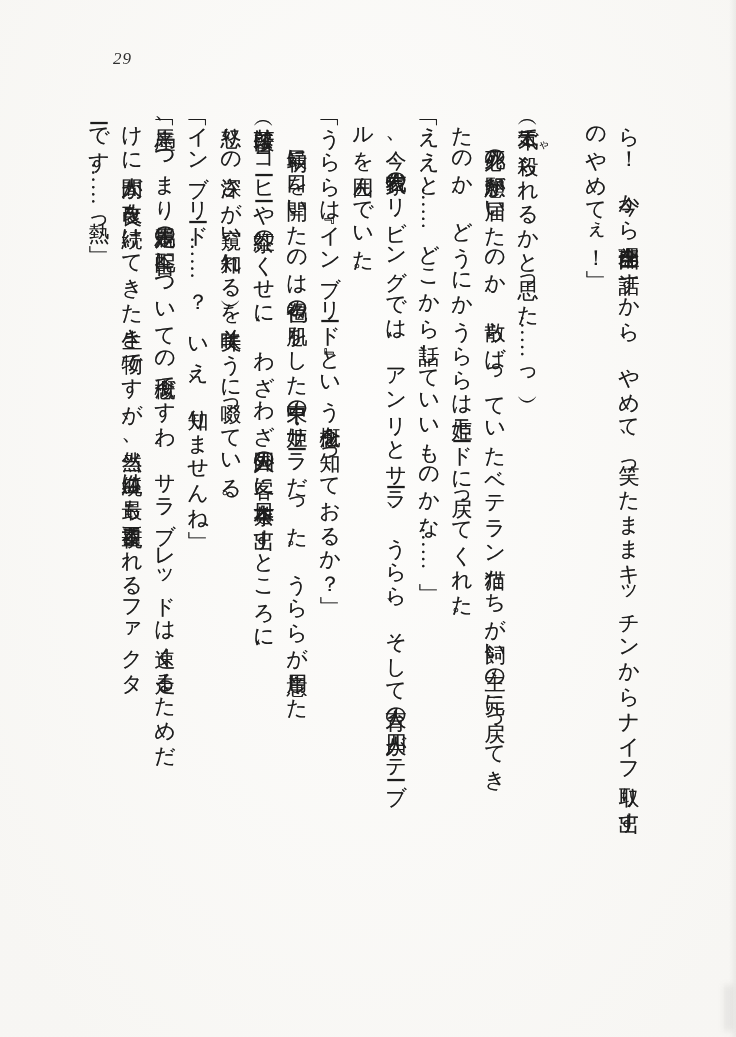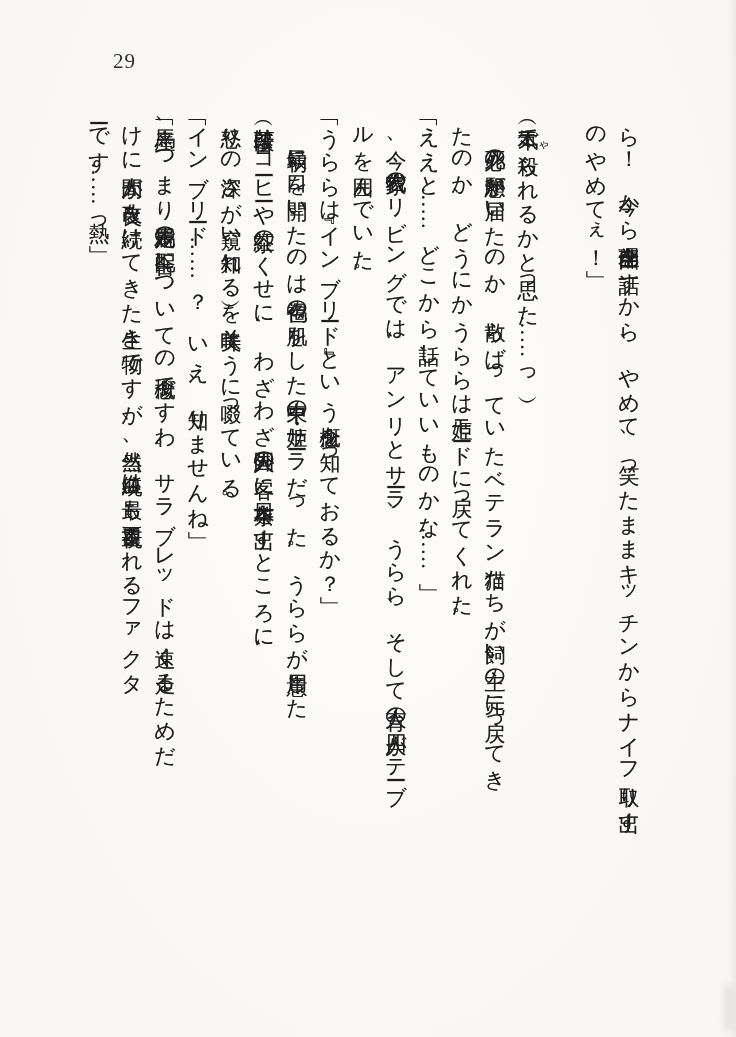--- a/index.html
+++ b/index.html
@@ -37,23 +37,24 @@
     right: 3px; bottom: 6px;
     width: 9px; height: 46px;
     background: rgba(80,80,80,0.10);
     filter: blur(3px);
     pointer-events: none;
   }
   .page-number {
     position: absolute;
     top: 49px;
     left: 113px;
-    font-size: 21px;
+    font-size: 17px;
     letter-spacing: 1px;
     color: var(--pgnum);
+    font-style: italic;
   }
   .text-block {
     position: absolute;
     top: 112px;
     right: 91px;
     height: 834px;
     writing-mode: vertical-rl;
     text-orientation: mixed;
     font-size: 21px;
     letter-spacing: 0.7px;

